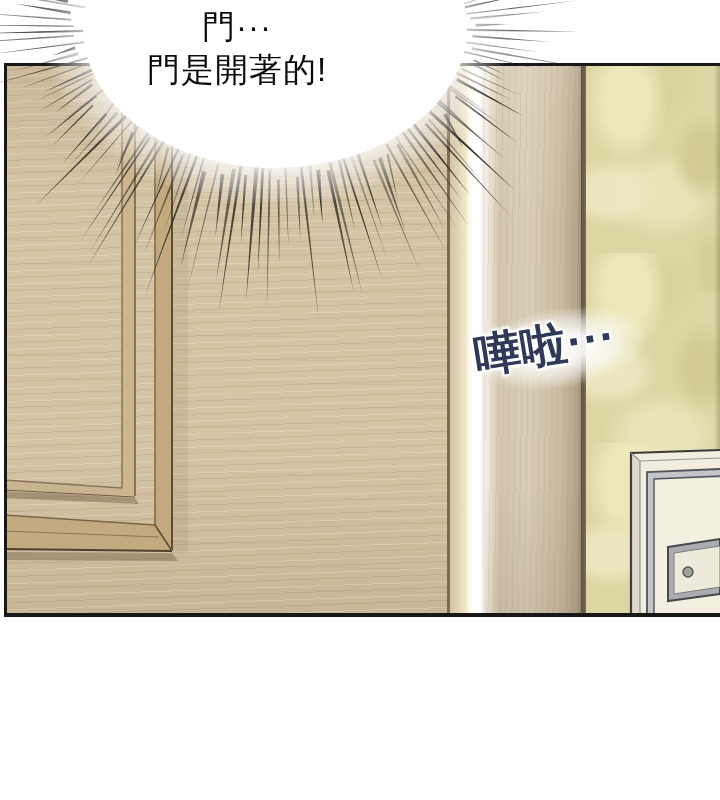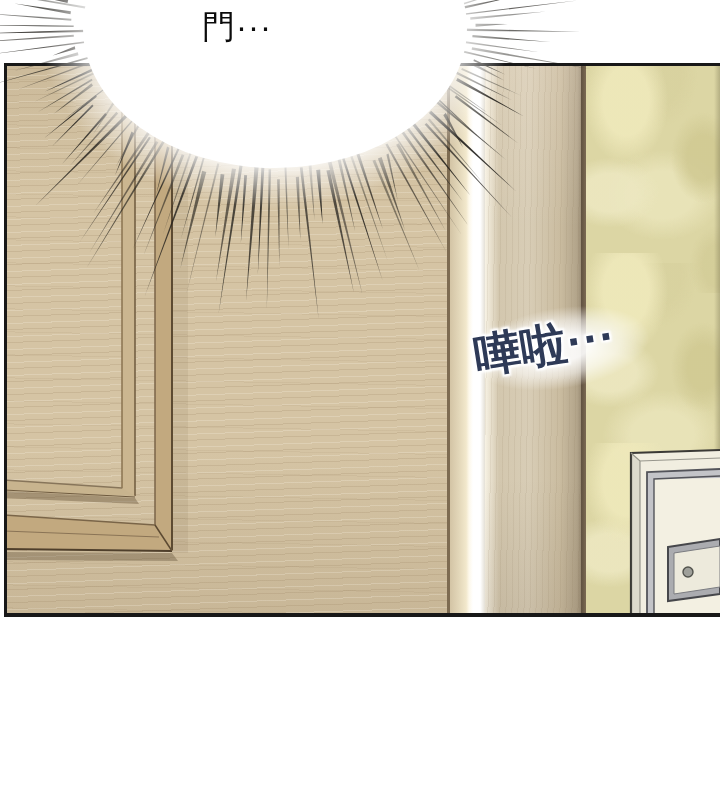--- a/index.html
+++ b/index.html
@@ -292,20 +292,21 @@
         <polygon points="456.2,4.9 456.7,7.1 491.0,-4.9" fill="#26241f" fill-opacity="0.55"></polygon>
         <polygon points="457.0,7.6 457.5,10.3 513.4,-3.3" fill="#26241f" fill-opacity="0.93"></polygon>
         <polygon points="461.4,13.7 461.6,15.3 577.4,0.5" fill="#26241f" fill-opacity="0.70"></polygon>
         <polygon points="470.2,17.2 470.4,19.8 545.8,11.5" fill="#26241f" fill-opacity="0.47"></polygon>
         <polygon points="475.5,23.8 475.6,26.8 507.6,24.1" fill="#26241f" fill-opacity="0.60"></polygon>
       </svg>
     <div id="burst-glow"></div>
     <div id="bubble-core"></div>
     <div id="speech-text">
       <div class="l1">門···</div>
+      <div class="l2">門是開著的!</div>
     </div>
   </div>
 
   <div id="sfx">
     <div class="halo"></div>
     <div class="txt">嘩啦···</div>
   </div>
 
 </div>
 

